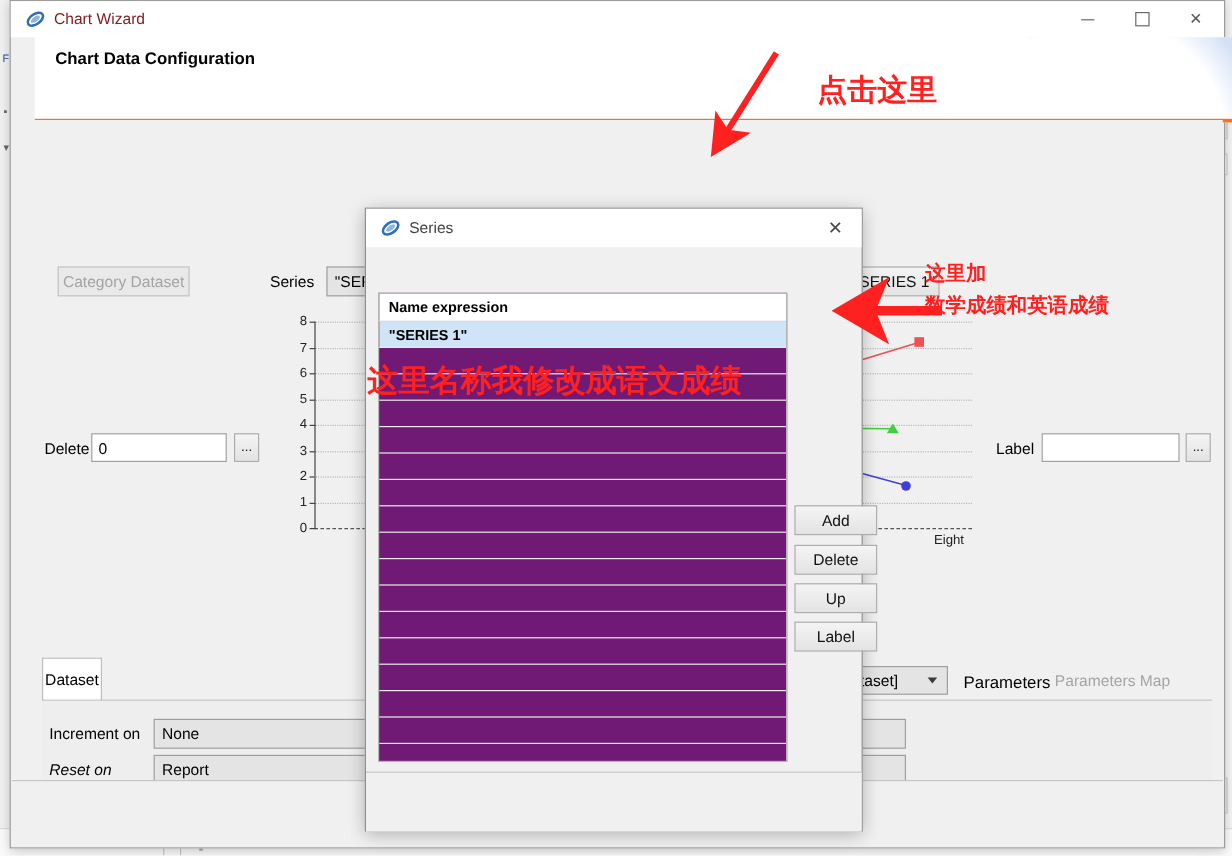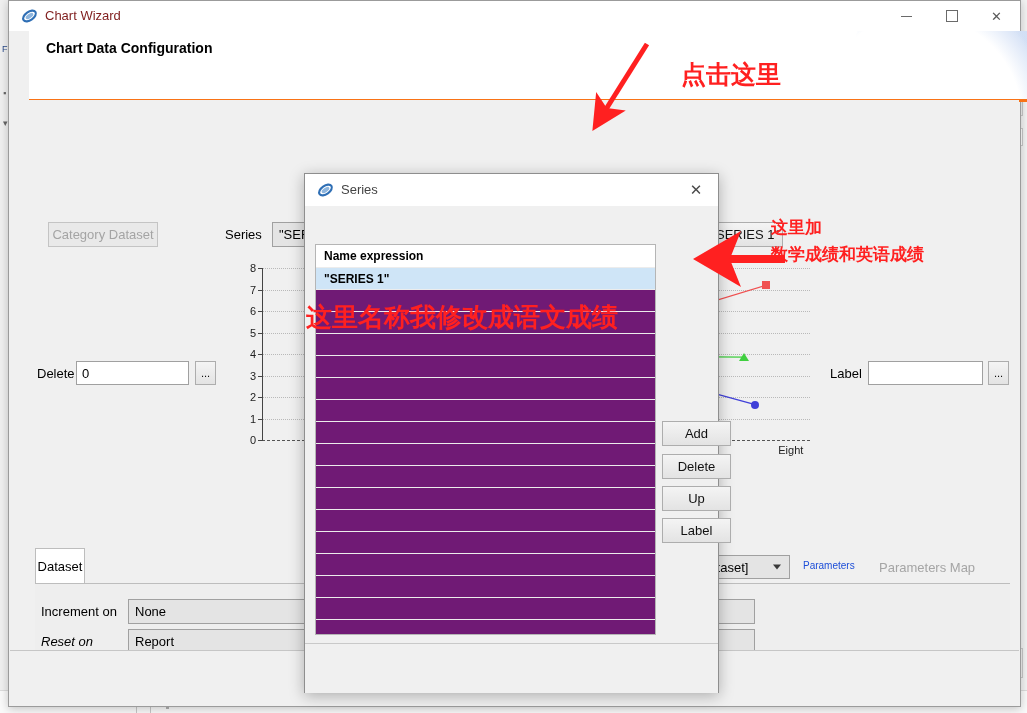--- a/index.html
+++ b/index.html
@@ -86,21 +86,21 @@
   #dataset-tab{position:absolute;left:25px;top:448px;width:50px;height:36px;background:#ffffff;border:1px solid #bdbdbd;border-bottom:none;
       display:flex;align-items:center;justify-content:center;font-size:13px;box-sizing:border-box;}
   #dataset-tabline{position:absolute;left:25px;top:483px;width:975px;height:1px;background:#bdbdbd;}
   #dataset-panel{position:absolute;left:25px;top:484px;width:975px;height:92px;background:#eeeeee;}
   #inc-label{position:absolute;left:31px;top:504px;font-size:13px;}
   #inc-combo{position:absolute;left:118px;top:499px;width:627px;height:25px;}
   #reset-label{position:absolute;left:31px;top:534px;font-size:13px;font-style:italic;}
   #reset-combo{position:absolute;left:118px;top:529px;width:627px;height:25px;}
 
   #ds-select{position:absolute;left:683px;top:455px;width:97px;height:24px;}
-  #params-tab{position:absolute;left:793px;top:460px;font-size:10px;color:#1d4ed8;}
+  #params-tab{position:absolute;left:793px;top:460px;font-size:14px;color:#000000;}
   #paramsmap-tab{position:absolute;left:869px;top:460px;font-size:13px;color:#a5a5a5;}
 
   
   #wiz-footer{position:absolute;left:1px;top:649px;width:1009px;height:55px;background:#f0f0f0;border-top:1px solid #c6c6c6;}
 
   
   #series-dialog{position:absolute;left:304px;top:173px;width:413px;height:518px;background:#f0f0f0;border:1px solid #8e8e8e;
       box-shadow:0 3px 14px rgba(0,0,0,.28);}
   #sd-title{position:absolute;left:0;top:0;width:413px;height:32px;background:#ffffff;}
   #sd-icon{position:absolute;left:12px;top:8px;width:17px;height:16px;}

